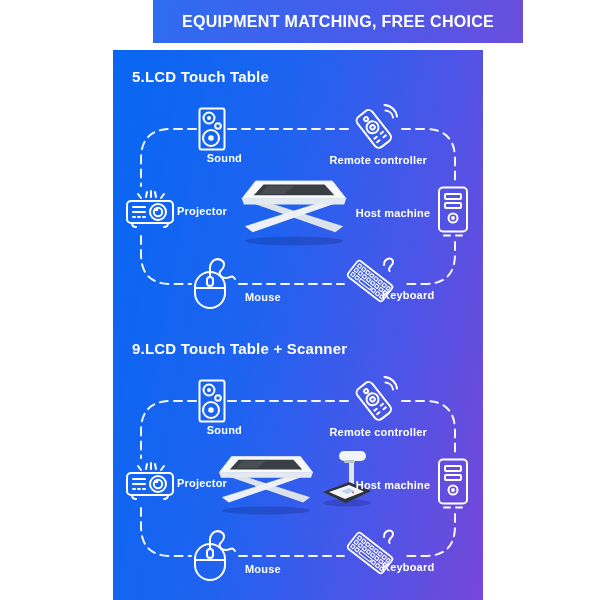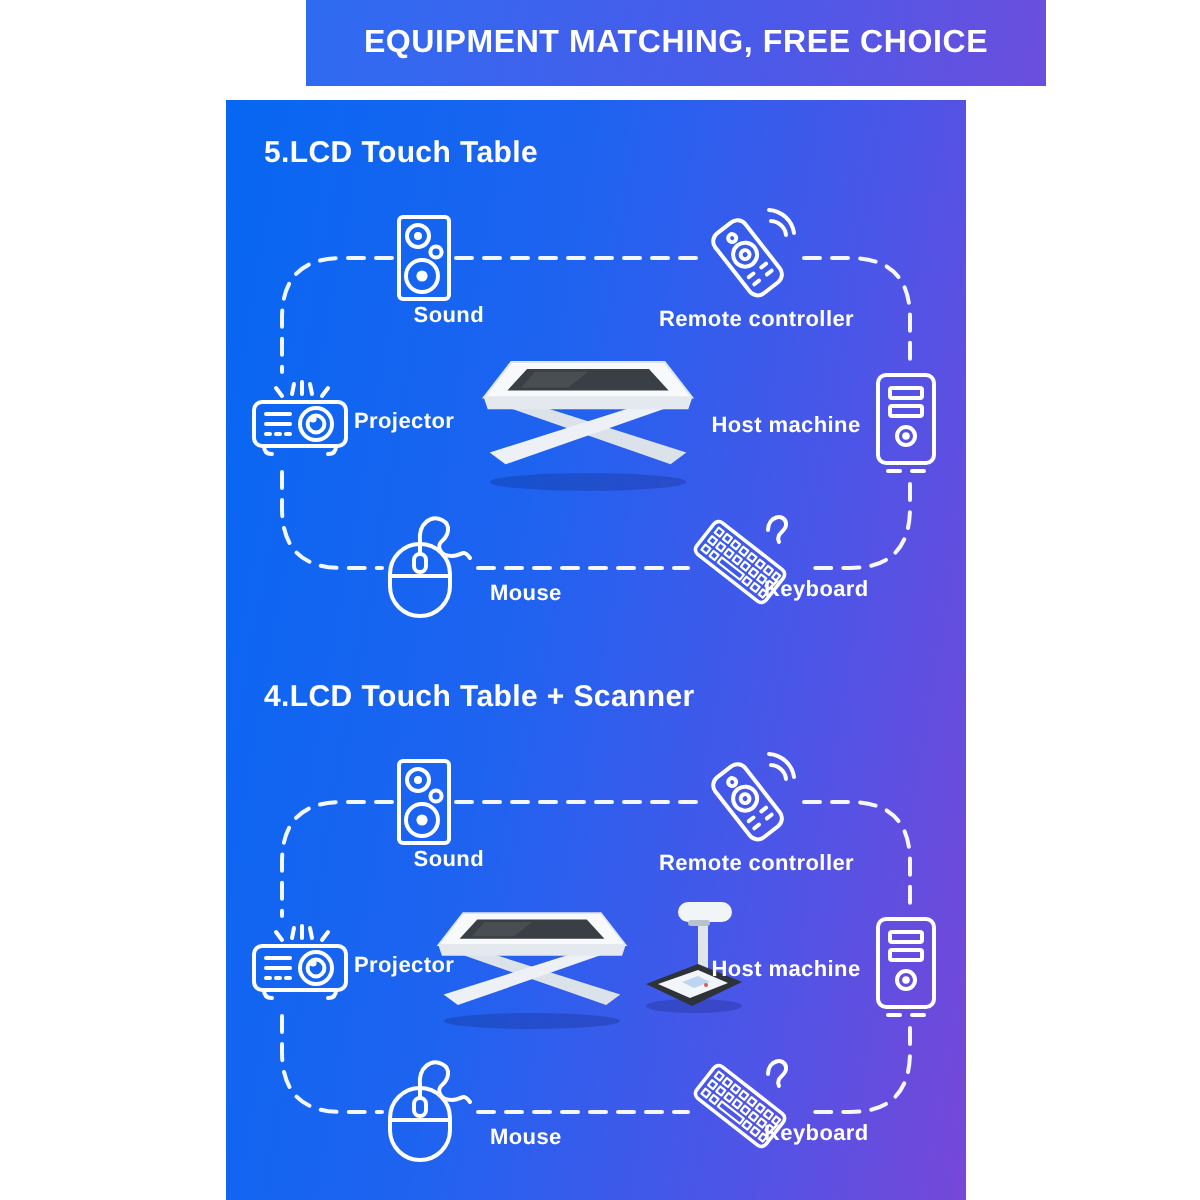--- a/index.html
+++ b/index.html
@@ -197,21 +197,21 @@
               <rect x="41.4" y="30.8" width="2.6" height="3.2"></rect>
           </g>
         </g>
         <path d="M38,11 c0,-7 8,-8.5 9,-3.5 c0.8,4.5 -5.5,4.5 -3.5,9.5"></path>
       </svg>
     </div>
     <div class="lbl pos-keyboard-lbl">Keyboard</div>
   </div>
 
   <div class="section sec2">
-    <div class="heading">4.LCD Touch Table + Scanner</div>
+    <div class="heading">9.LCD Touch Table + Scanner</div>
 
     <svg class="loop" viewBox="0 0 370 272">
       <path d="M 83,79 L 58,79 Q 28,79 28,109 L 28,136"></path>
       <path d="M 28,186 L 28,204 Q 28,234 58,234 L 78,234"></path>
       <path d="M 115,79 L 239,79"></path>
       <path d="M 289,79 L 312,79 Q 342,79 342,109 L 342,132"></path>
       <path d="M 342,192 L 342,204 Q 342,234 312,234 L 289,234"></path>
       <path d="M 126,234 L 231,234"></path>
     </svg>
 

